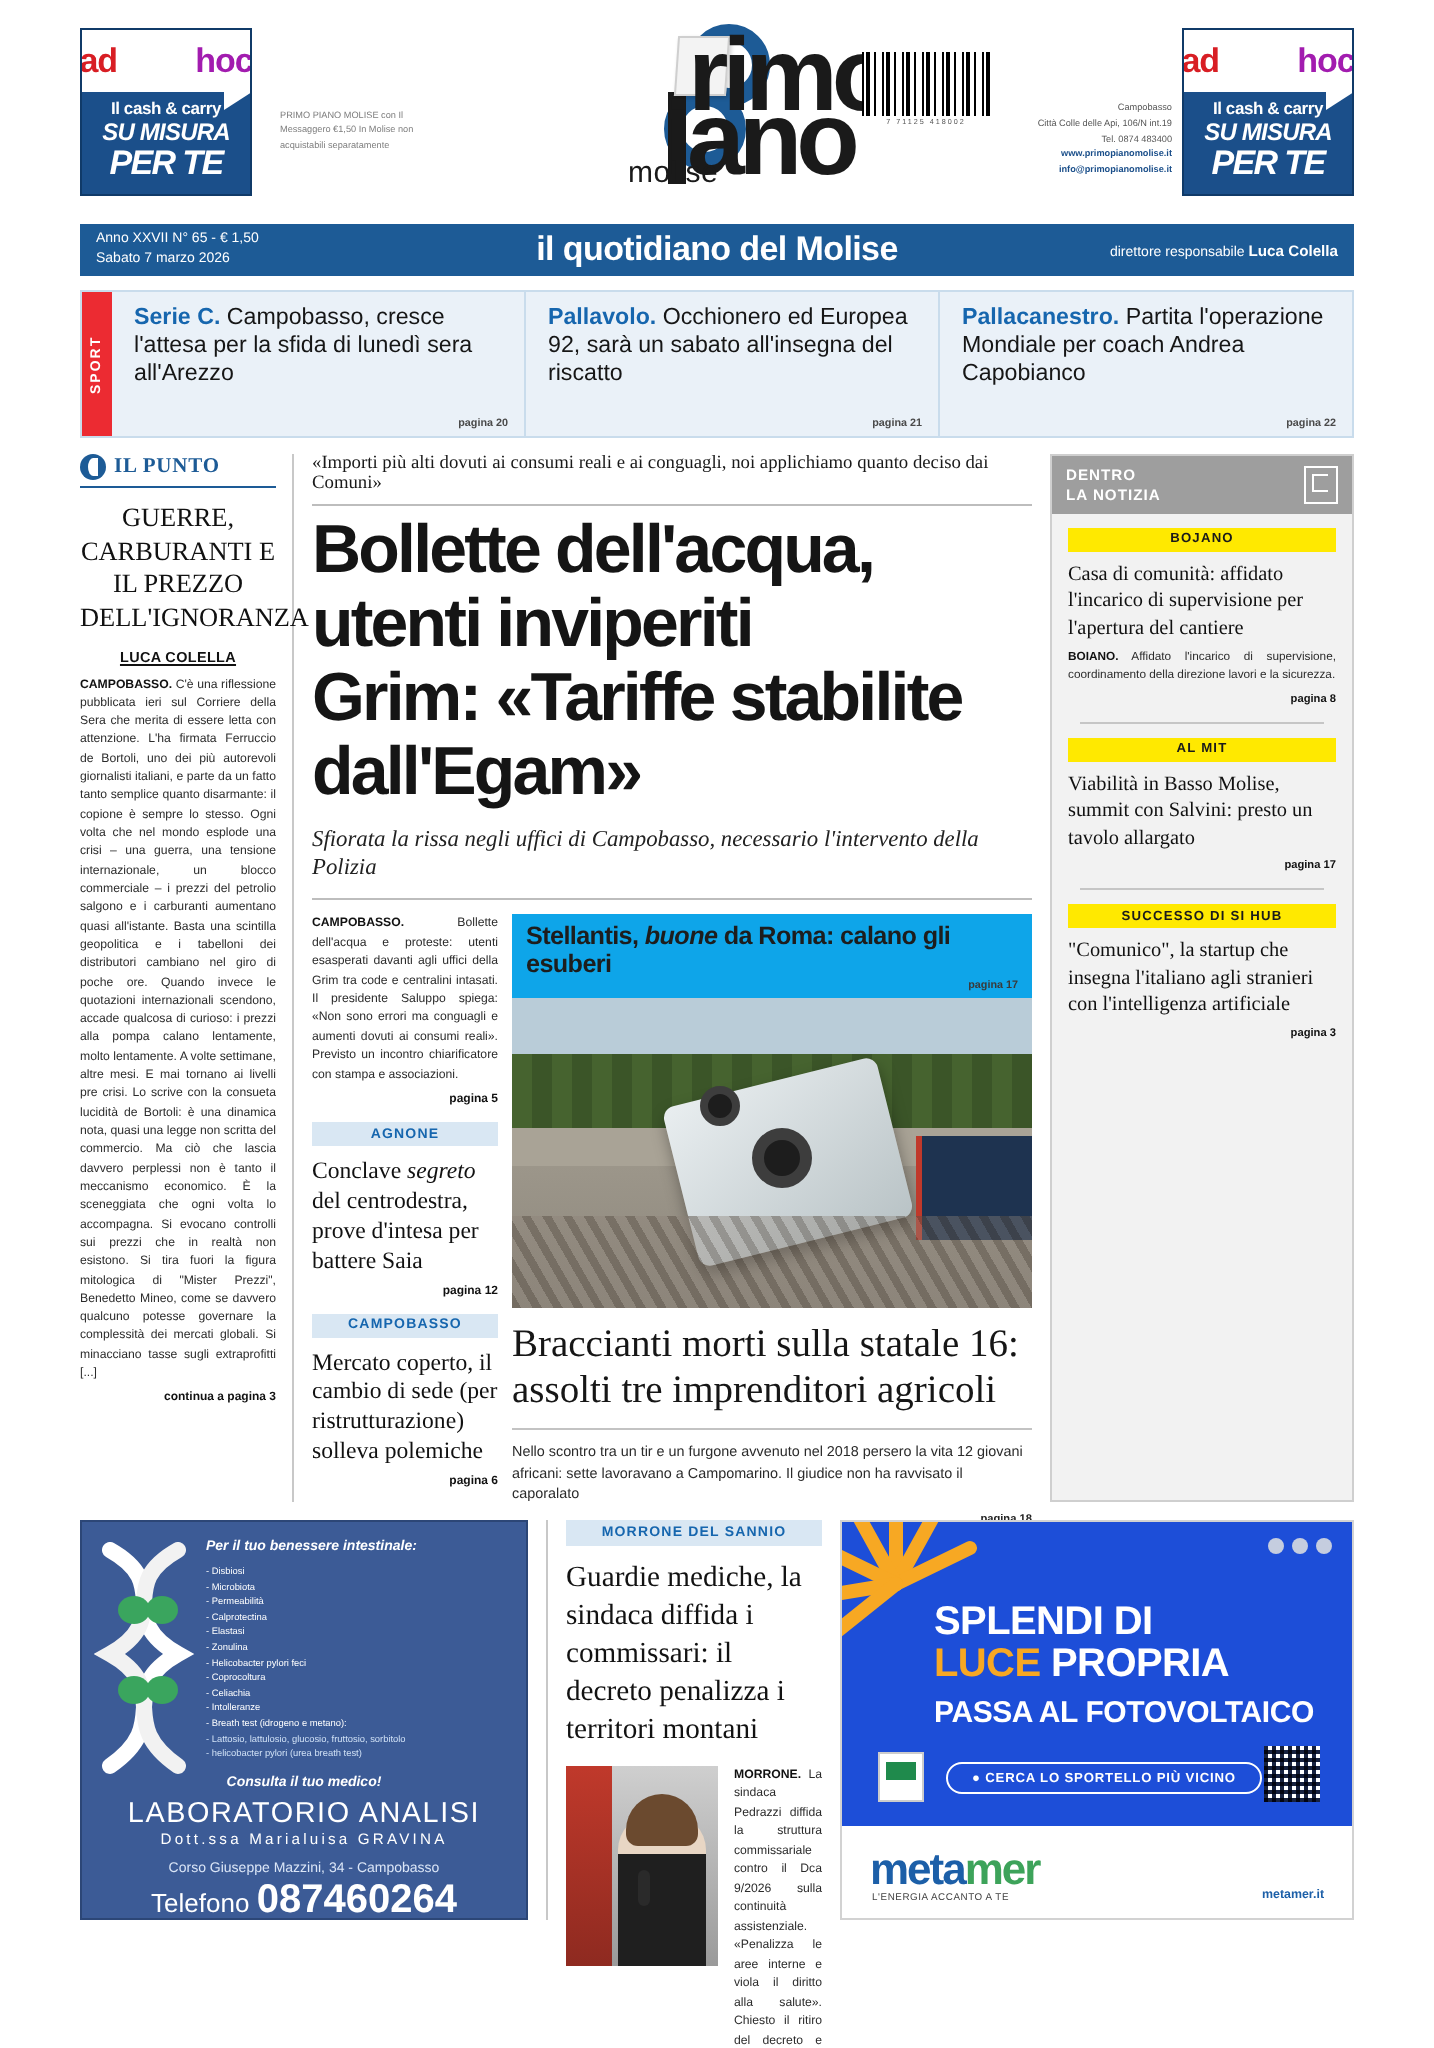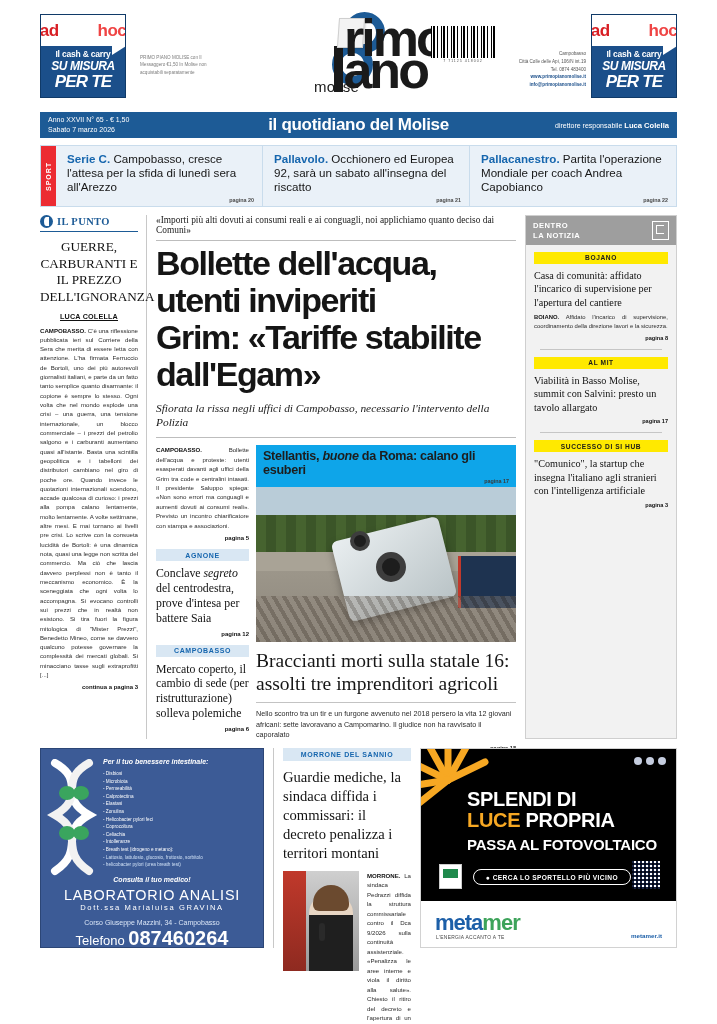--- a/index.html
+++ b/index.html
@@ -21,21 +21,21 @@
   .adhoc-top {
     background:#fff; height:31px; display:flex; align-items:center; justify-content:center;
     position:relative;
   }
   .adhoc-top:after {
     content:""; position:absolute; right:-1px; bottom:-9px;
     border-left:14px solid #fff; border-bottom:9px solid transparent;
   }
   .adhoc-word { font-weight:bold; font-size:17px; letter-spacing:-0.5px; }
   .adhoc-word .ad { color:#d81e24; }
-  .adhoc-word .hoc { color:#ef4444;margin-left:39px; }
+  .adhoc-word .hoc { color:#a21caf;margin-left:39px; }
   .adhoc-body { color:#fff; text-align:center; padding:3px 2px 0; }
   .adhoc-l1 { font-size:8.5px; font-weight:bold; letter-spacing:-0.2px; }
   .adhoc-l2 { font-size:12px; font-weight:bold; font-style:italic; letter-spacing:-0.4px; }
   .adhoc-l3 { font-size:17px; font-weight:bold; font-style:italic; letter-spacing:-0.8px; line-height:1; }
 
   .mast-note {
     width:82px; font-size:4.6px; line-height:1.62; color:#7d7d7d;
     margin-left:14px; margin-top:40px; text-align:left;
   }
 
@@ -86,21 +86,21 @@
     margin-top:2px; padding:0 8px; position:relative;
   }
   .strip-left { font-size:7px; line-height:1.45; width:150px; }
   .strip-mid { flex:1; text-align:center; font-size:17px; font-weight:bold; letter-spacing:-.3px; }
   .strip-right { font-size:7px; width:150px; text-align:right; }
   .strip-right b { font-size:7.6px; }
 
   
   .sportbar {
     display:flex; background:#eaf1f8; border:1px solid #c9dcec;
-    margin-top:7px; height:62px;
+    margin-top:7px; height:74px;
   }
   .sport-tag {
     width:15px; background:#ec2b32; color:#fff; font-size:7px; font-weight:bold;
     writing-mode:vertical-rl; transform:rotate(180deg);
     display:flex; align-items:center; justify-content:center; letter-spacing:1px;
   }
   .sport-item { flex:1; padding:6px 9px 0 11px; position:relative; border-right:1px solid #c9dcec; }
   .sport-item:last-child { border-right:none; }
   .sport-item .txt { font-size:11.6px; line-height:1.22; color:#161616; }
   .sport-item .txt b { color:#1666ae; }
@@ -255,21 +255,21 @@
     background:linear-gradient(#c0392b,#8e2a20); }
   .mor-photo .person { position:absolute; right:6px; bottom:0; width:44px; height:76px;
     background:linear-gradient(#e8d6c4 0 26%, #1f1f1f 26% 100%); border-radius:18px 18px 0 0; }
   .mor-photo .hair { position:absolute; right:10px; top:14px; width:36px; height:26px;
     background:#6b4a2f; border-radius:18px 18px 6px 6px; }
   .mor-photo .mic { position:absolute; right:34px; top:52px; width:6px; height:18px; background:#2a2a2a; border-radius:3px;}
   .mor-body { flex:1; padding-left:8px; font-size:6.1px; line-height:1.56; text-align:justify; color:#2b2b2b;}
   .mor-body b { color:#111; }
 
   .meta { width:257px; margin-left:9px; border:1px solid #d2d2d2; }
-  .meta-blue { background:#000000; position:relative; height:152px; overflow:hidden; color:#fff; }
+  .meta-blue { background:#1d4ed8; position:relative; height:152px; overflow:hidden; color:#fff; }
   .meta-sun { position:absolute; left:-18px; top:-14px; width:90px; height:90px; }
   .meta-soc { position:absolute; right:10px; top:8px; display:flex; gap:4px; }
   .meta-soc span { width:8px; height:8px; border-radius:50%; background:#c5cddf; }
   .meta-h1 { position:absolute; left:46px; top:40px; font-size:20px; font-weight:bold; letter-spacing:-.3px; line-height:1.05;}
   .meta-h1 .y { color:#f7a823; }
   .meta-h2 { position:absolute; left:46px; top:88px; font-size:15px; font-weight:bold; line-height:1.1; letter-spacing:-.2px;}
   .meta-badge { position:absolute; left:18px; bottom:12px; width:23px; height:25px; background:#fff; border:1px solid #ccc;}
   .meta-badge i { display:block; margin:4px auto 0; width:15px; height:9px; background:#1f8a4c; font-style:normal;}
   .meta-cta {
     position:absolute; left:52px; bottom:16px; border:1.4px solid #fff; border-radius:12px;

